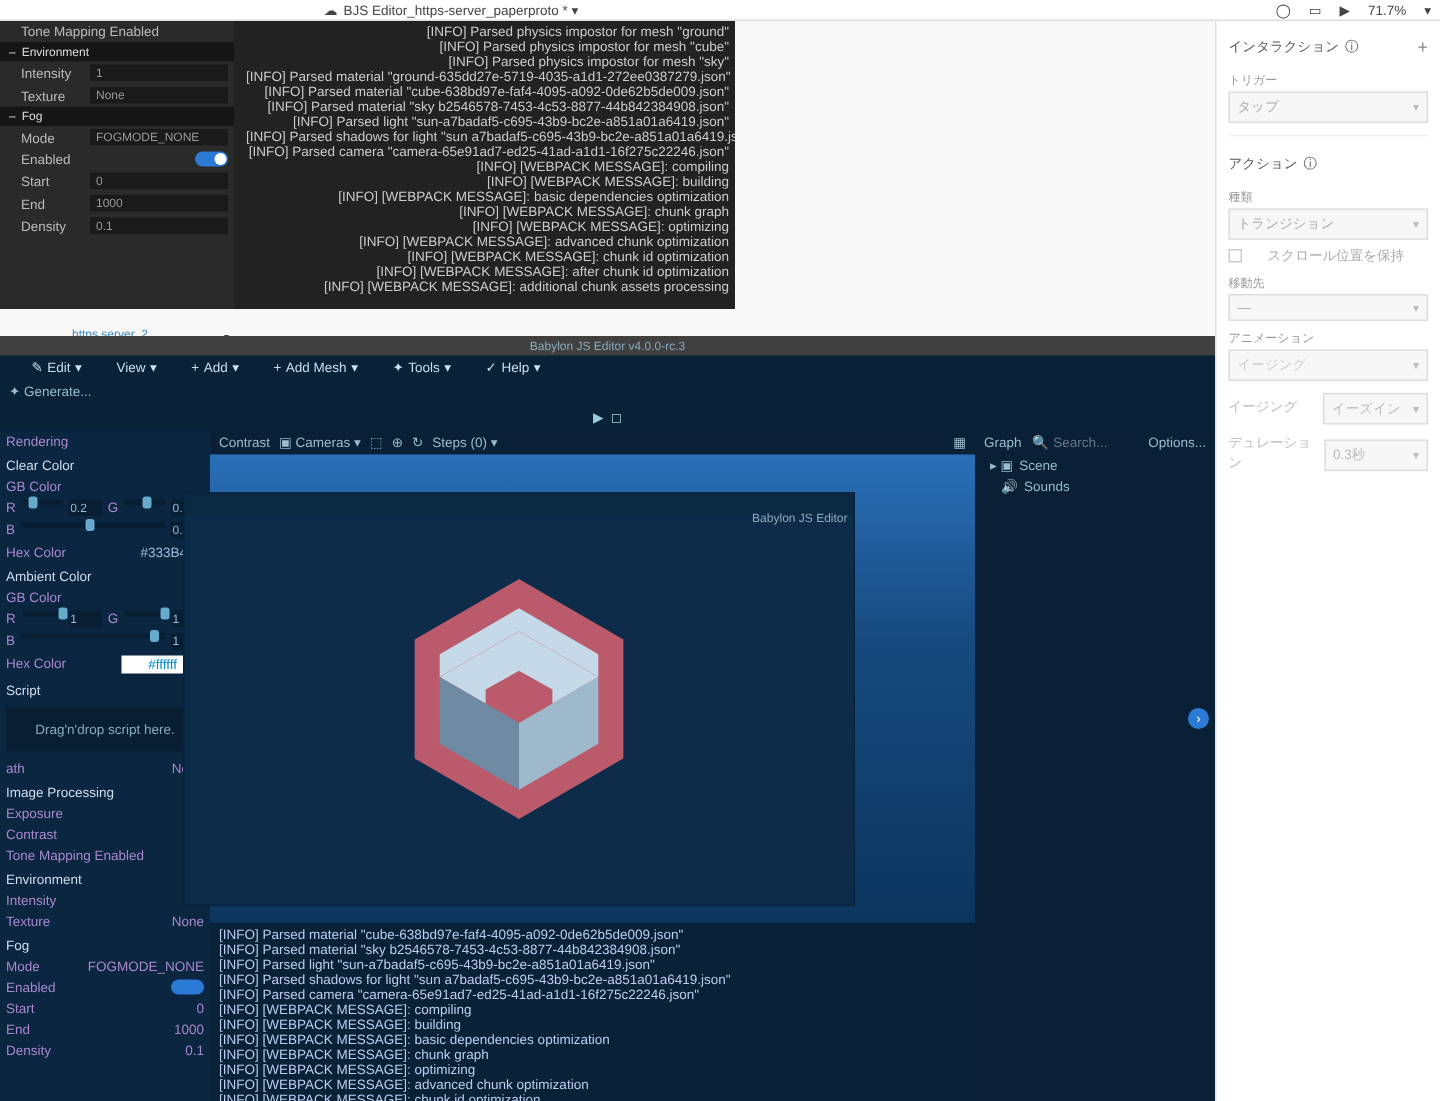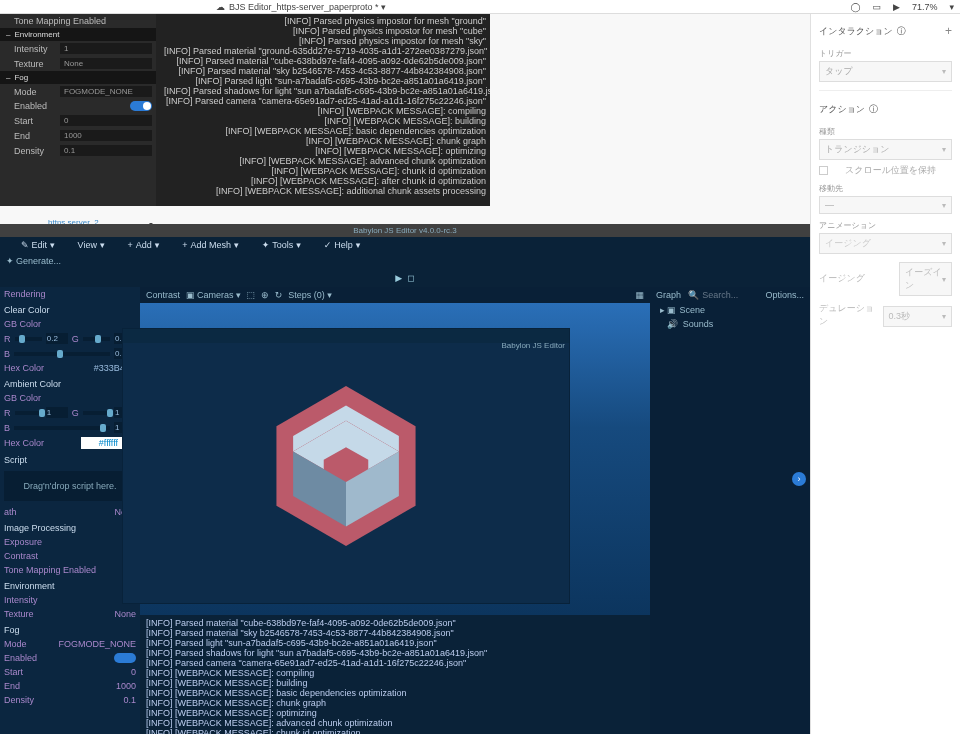--- a/index.html
+++ b/index.html
@@ -27,21 +27,21 @@
 .console div{white-space:nowrap;text-align:right;}
 
 
 .ed2 .titlebar2{text-align:center;color:#8ab;font-size:8px;padding:2px 0;background:#404040;}
 .ed2 .menubar{display:flex;gap:4px;padding:3px 6px;background:#0a2238;color:#cde;font-size:8px;align-items:center;}
 .ed2 .menubar .mi{display:flex;align-items:center;gap:3px;padding:0 4px;}
 .ed2 .menubar .mi::before{content:"";width:8px;height:8px;display:inline-block;}
 .ed2 .subbar{display:flex;padding:3px 6px;background:#0a2238;font-size:8px;color:#9bc;gap:8px;align-items:center;}
 .ed2 .body2{display:flex;height:calc(100% - 50px);}
 .ed2 .insp2{width:140px;background:#0b2640;color:#a8c;font-size:8px;}
-.ed2 .insp2 .r{display:flex;padding:2px 4px;align-items:center;gap:4px;}
+.ed2 .insp2 .r{display:flex;padding:2px 4px;align-items:flex-start;gap:4px;}
 .ed2 .insp2 .sec2{color:#cde;padding:4px 4px 2px;}
 .ed2 .insp2 input[type=text]{background:#071e33;border:none;color:#9bd;width:22px;padding:1px;font-size:8px;}
 .ed2 .insp2 .rng{background:#071e33;height:4px;flex:1;position:relative;}
 .ed2 .insp2 .rng::after{content:"";position:absolute;top:-2px;width:6px;height:8px;background:#6ac;border-radius:2px;}
 .ed2 .insp2 .rng.r02::after{left:15%;}
 .ed2 .insp2 .rng.r05::after{left:45%;}
 .ed2 .insp2 .rng.r1::after{left:90%;}
 .ed2 .insp2 .drop{background:#071e33;color:#8ab;padding:10px 4px;text-align:center;margin:4px;}
 .ed2 .center{flex:1;display:flex;flex-direction:column;}
 .ed2 .previewbar{display:flex;gap:6px;padding:3px 6px;background:#092037;color:#9bc;font-size:8px;align-items:center;}
@@ -351,21 +351,21 @@
   <div class="lbl2">移動先</div>
   <div class="sel">
         <span>—</span>
       </div>
   <div class="lbl2">アニメーション</div>
   <div class="sel" style="color:#ccc">
         <span>イージング</span>
       </div>
   <div class="row2">
         <span style="color:#bbb">イージング</span>
-        <span class="sel" style="width:53px;color:#bbb">
+        <span class="sel" style="width:70px;color:#bbb">
           <span>イーズイン</span>
         </span>
       </div>
   <div class="row2">
         <span style="color:#bbb">デュレーション</span>
         <span class="sel" style="width:70px;color:#bbb">
           <span>0.3秒</span>
         </span>
       </div>
 </div>

